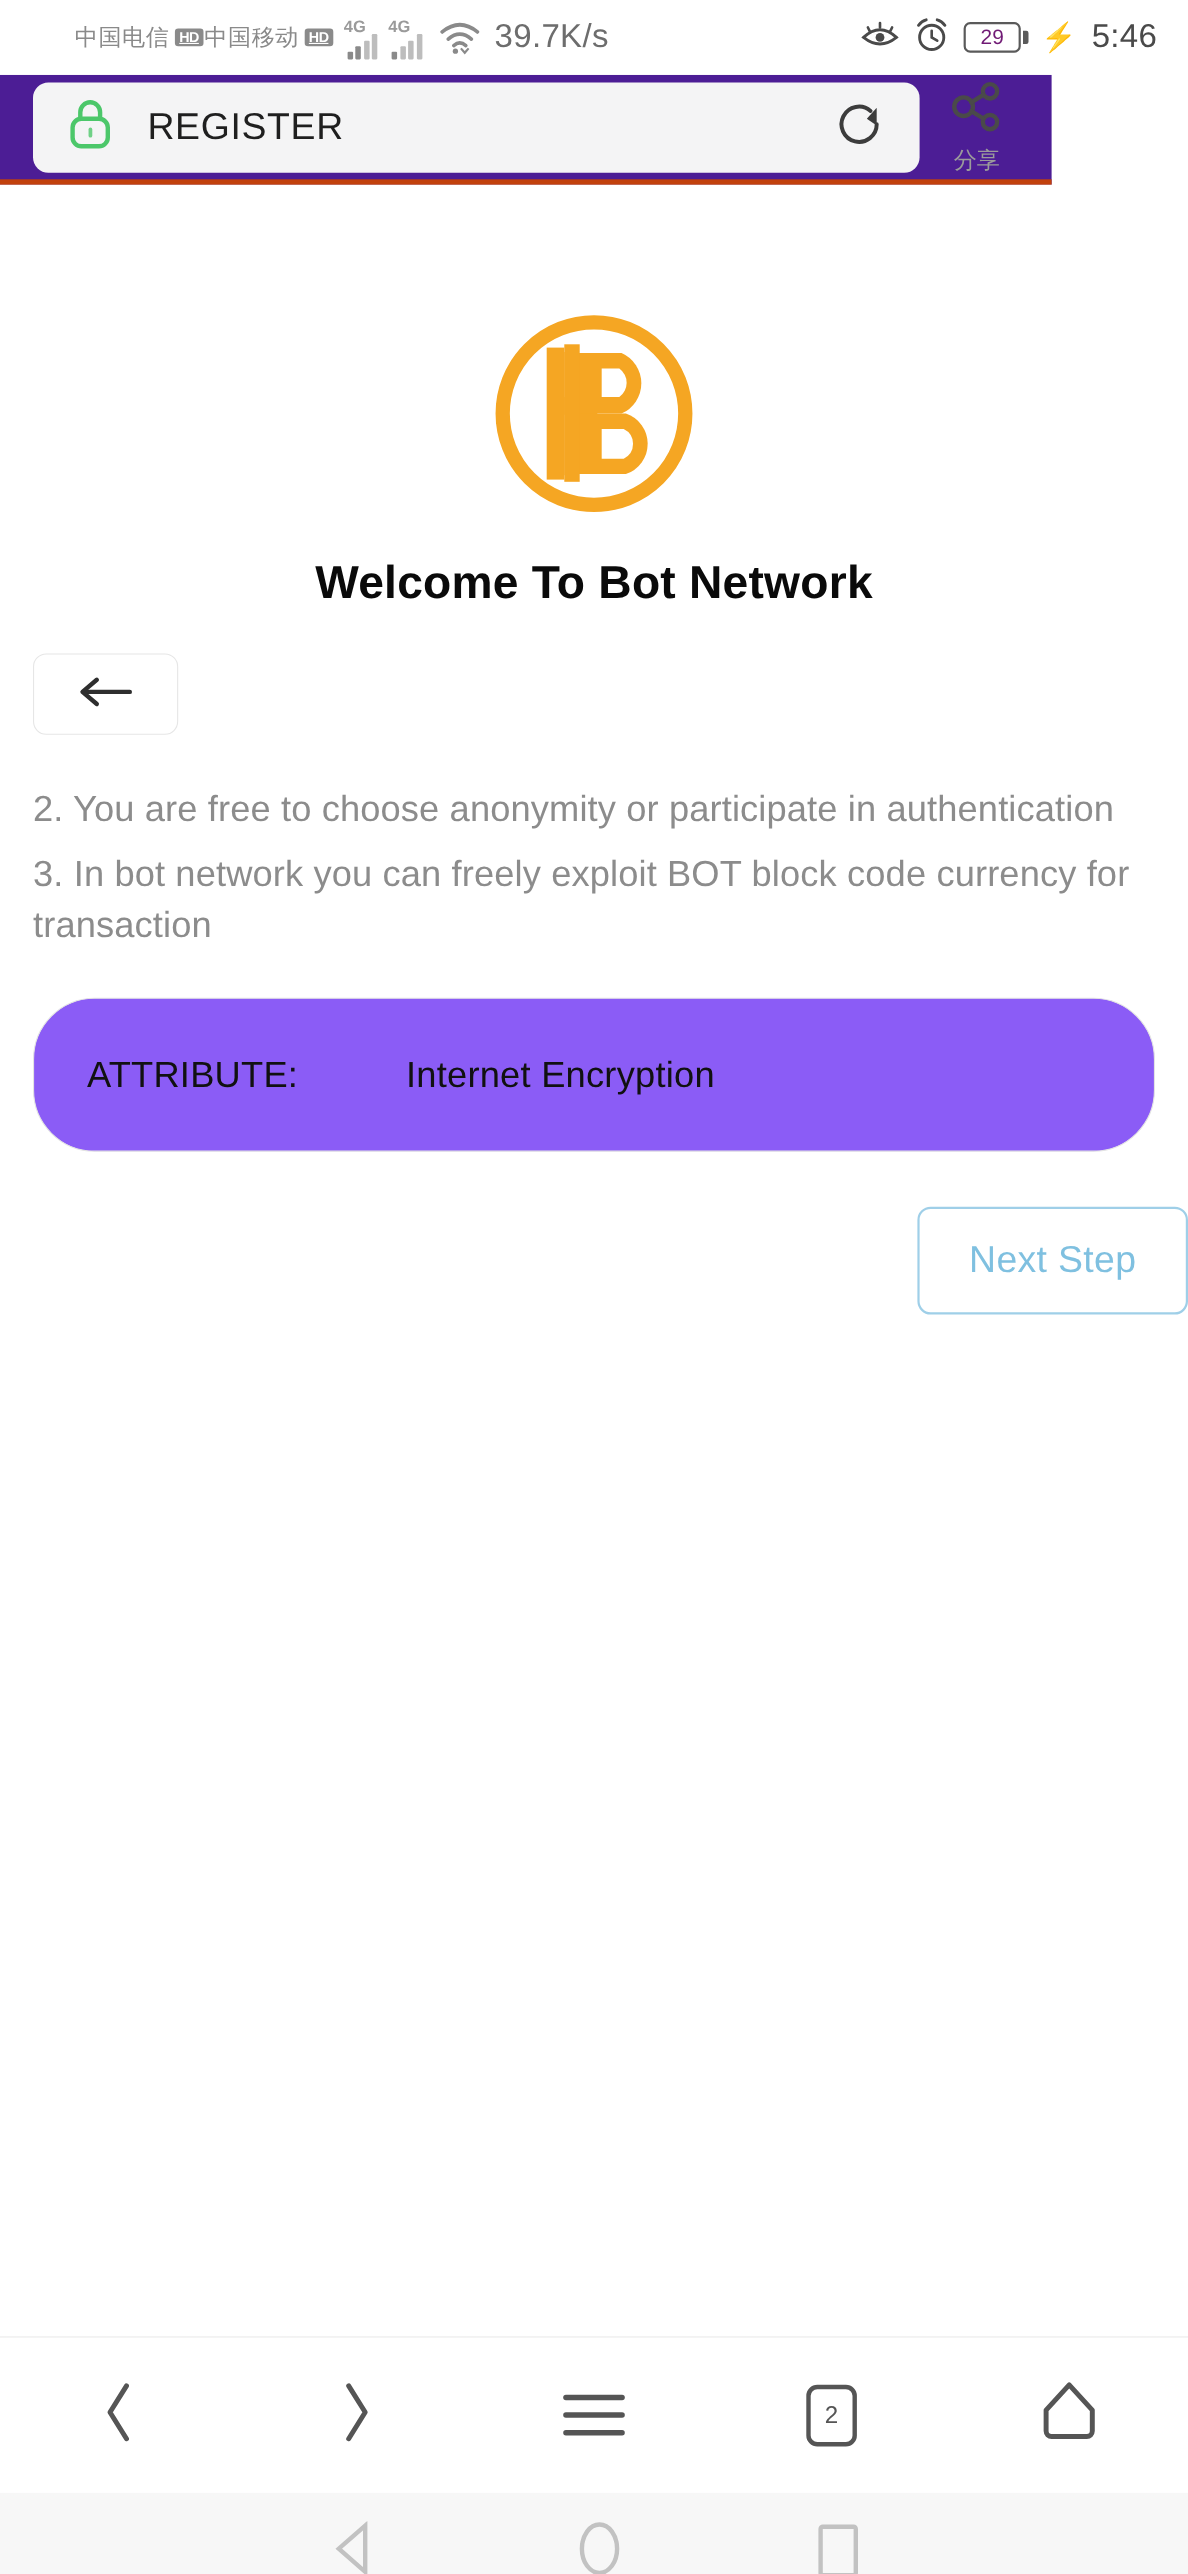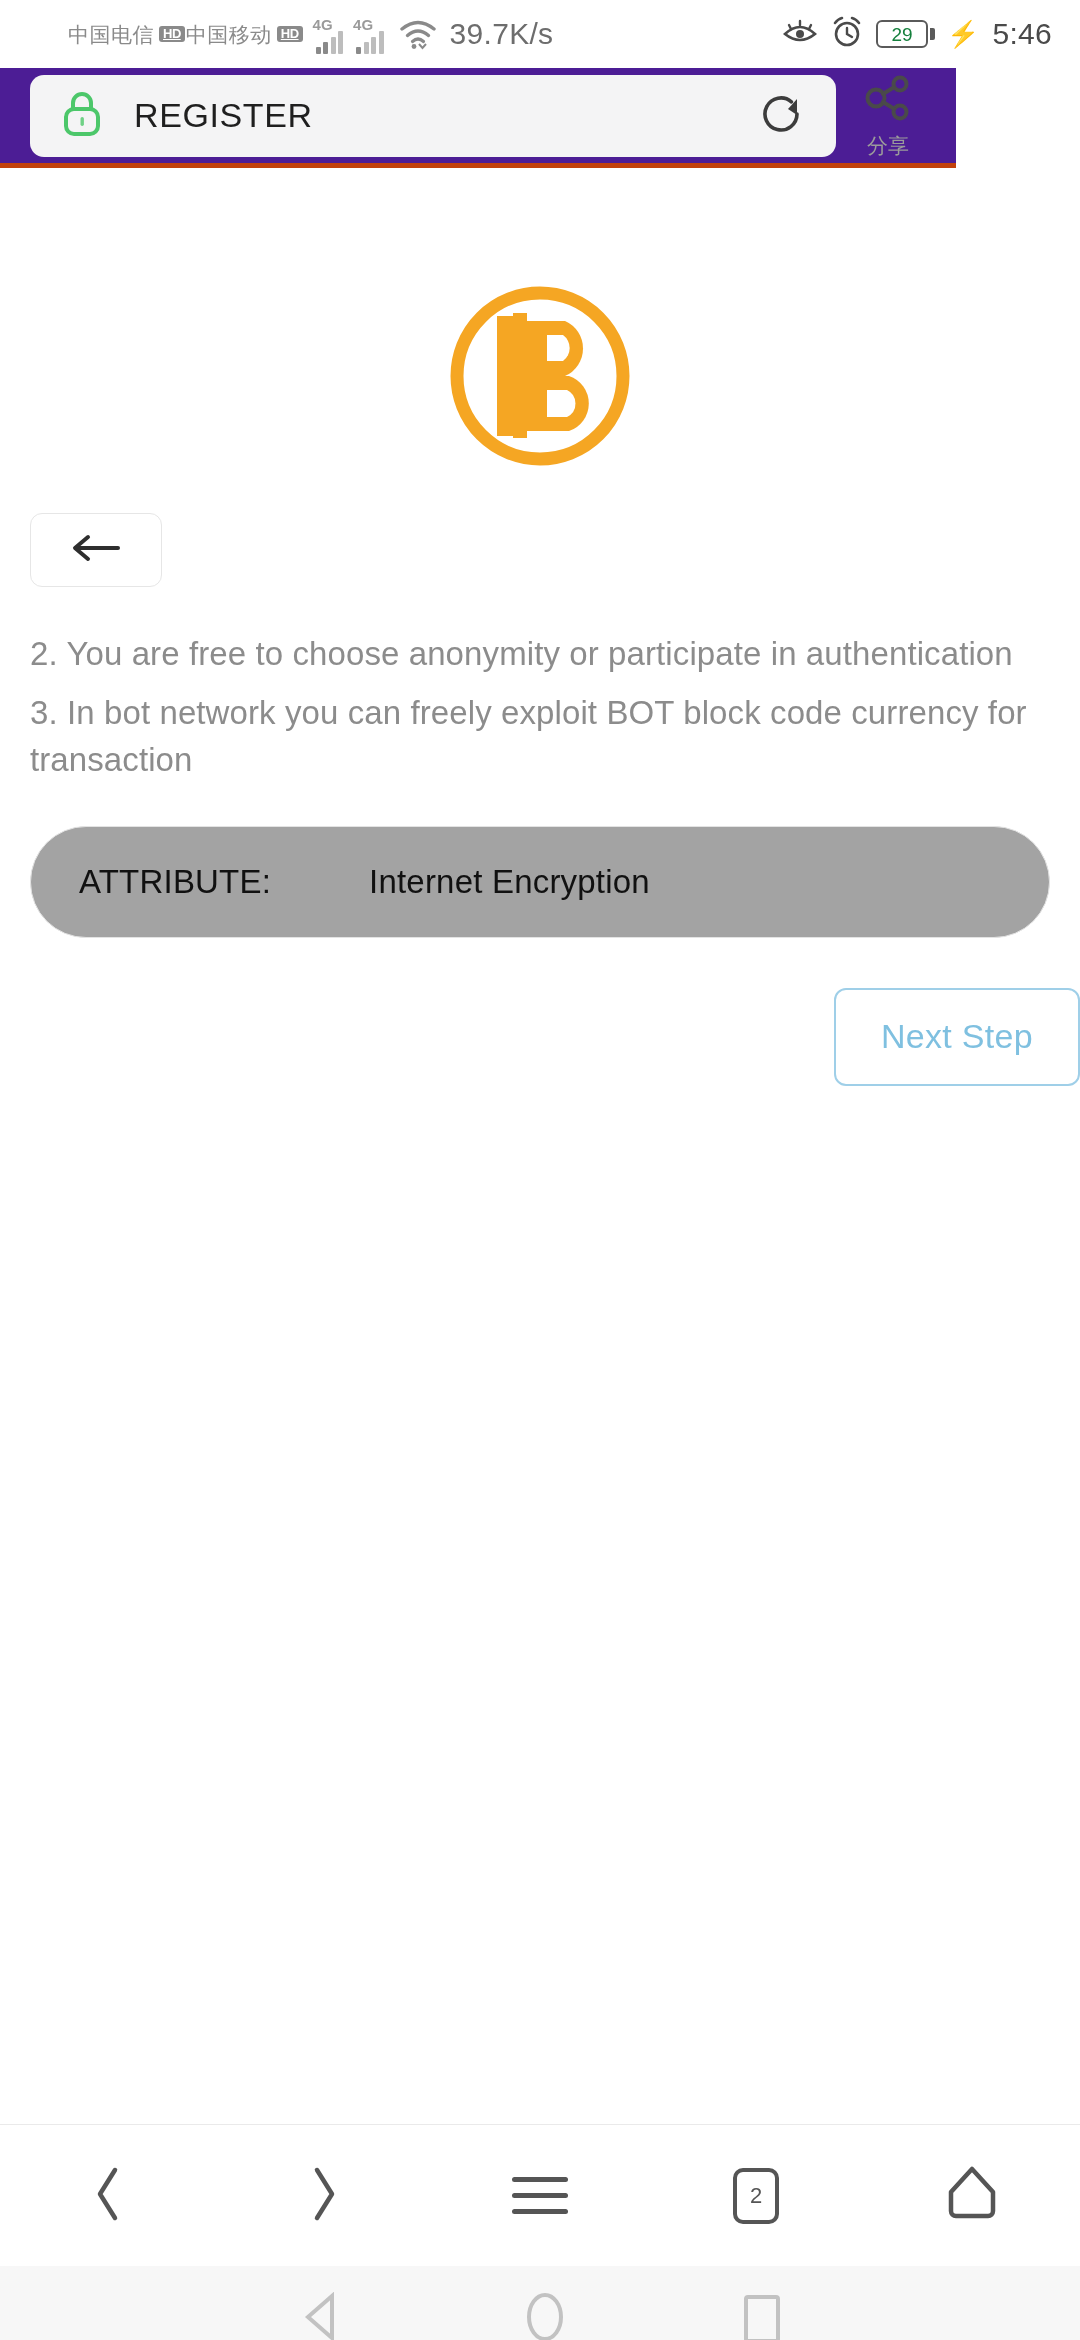--- a/index.html
+++ b/index.html
@@ -93,21 +93,21 @@
     align-items:center;
     gap:13px;
   }
   .batt{
     display:flex; align-items:center;
   }
   .batt-shell{
     width:52px;height:28px;border:2.5px solid #5a5a5a;border-radius:6px;
     display:flex;align-items:center;justify-content:center;
   }
-  .batt-pct{font-size:19px;color:#15803d;line-height:1;}
+  .batt-pct{font-size:19px;color:#701a75;line-height:1;}
   .batt-cap{width:5px;height:12px;background:#5a5a5a;margin-left:2px;border-radius:0 2px 2px 0;}
   .bolt{font-size:26px;color:#4a4a4a;margin-left:-1px;}
   .clock{font-size:30px;color:#4a4a4a;letter-spacing:0.3px;}
 
   
   .browser-top{
     height:100px;
     width:956px;
     background:#4c1d95;
     display:flex;
@@ -174,24 +174,24 @@
   }
   .info-item{
     font-size:33px;
     line-height:1.42;
     color:#8c8c8c;
     margin-bottom:12px;
     letter-spacing:0.1px;
   }
   .attr-box{
     margin:42px 30px 0 30px;
-    height:112px;
+    height:140px;
     border:1.5px solid #e3e3e3;
     border-radius:56px;
-    background:#a3a3a3;
+    background:#8b5cf6;
     display:flex;
     align-items:center;
     padding-left:48px;
   }
   .attr-label{font-size:33px;color:#111111;letter-spacing:0.2px;}
   .attr-value{font-size:33px;color:#111111;margin-left:98px;letter-spacing:0.2px;}
   .next-wrap{display:flex;justify-content:flex-end;margin-top:50px;}
   .next-btn{
     width:246px;height:98px;
     border:2px solid #9fcfe8;
@@ -358,20 +358,21 @@
         <rect x="66" y="37" width="12" height="112" fill="#F5A623"></rect>
         <path d="M78 38 H118 a30 30 0 0 1 0 55 H78 Z" fill="#F5A623"></path>
         <path d="M78 93 H122 a29 29 0 0 1 0 55 H78 Z" fill="#F5A623"></path>
         <path d="M100 52 H116 a16 16 0 0 1 0 26 H100 Z" fill="#ffffff"></path>
         <path d="M100 107 H120 a15 15 0 0 1 0 27 H100 Z" fill="#ffffff"></path>
         <rect x="66" y="30" width="14" height="125" fill="#F5A623"></rect>
       </svg>
     </span>
   </div>
 
+  <div class="page-title">Welcome To Bot Network</div>
 
   <div class="back-btn">
     <span>
       <svg width="56" height="32" viewBox="0 0 56 32">
         <path d="M50 16 H8" stroke="#2e2e2e" stroke-width="4" stroke-linecap="round"></path>
         <path d="M20 5 L7 16 L20 27" stroke="#2e2e2e" stroke-width="4" fill="none" stroke-linecap="round" stroke-linejoin="round"></path>
       </svg>
     </span>
   </div>
 

